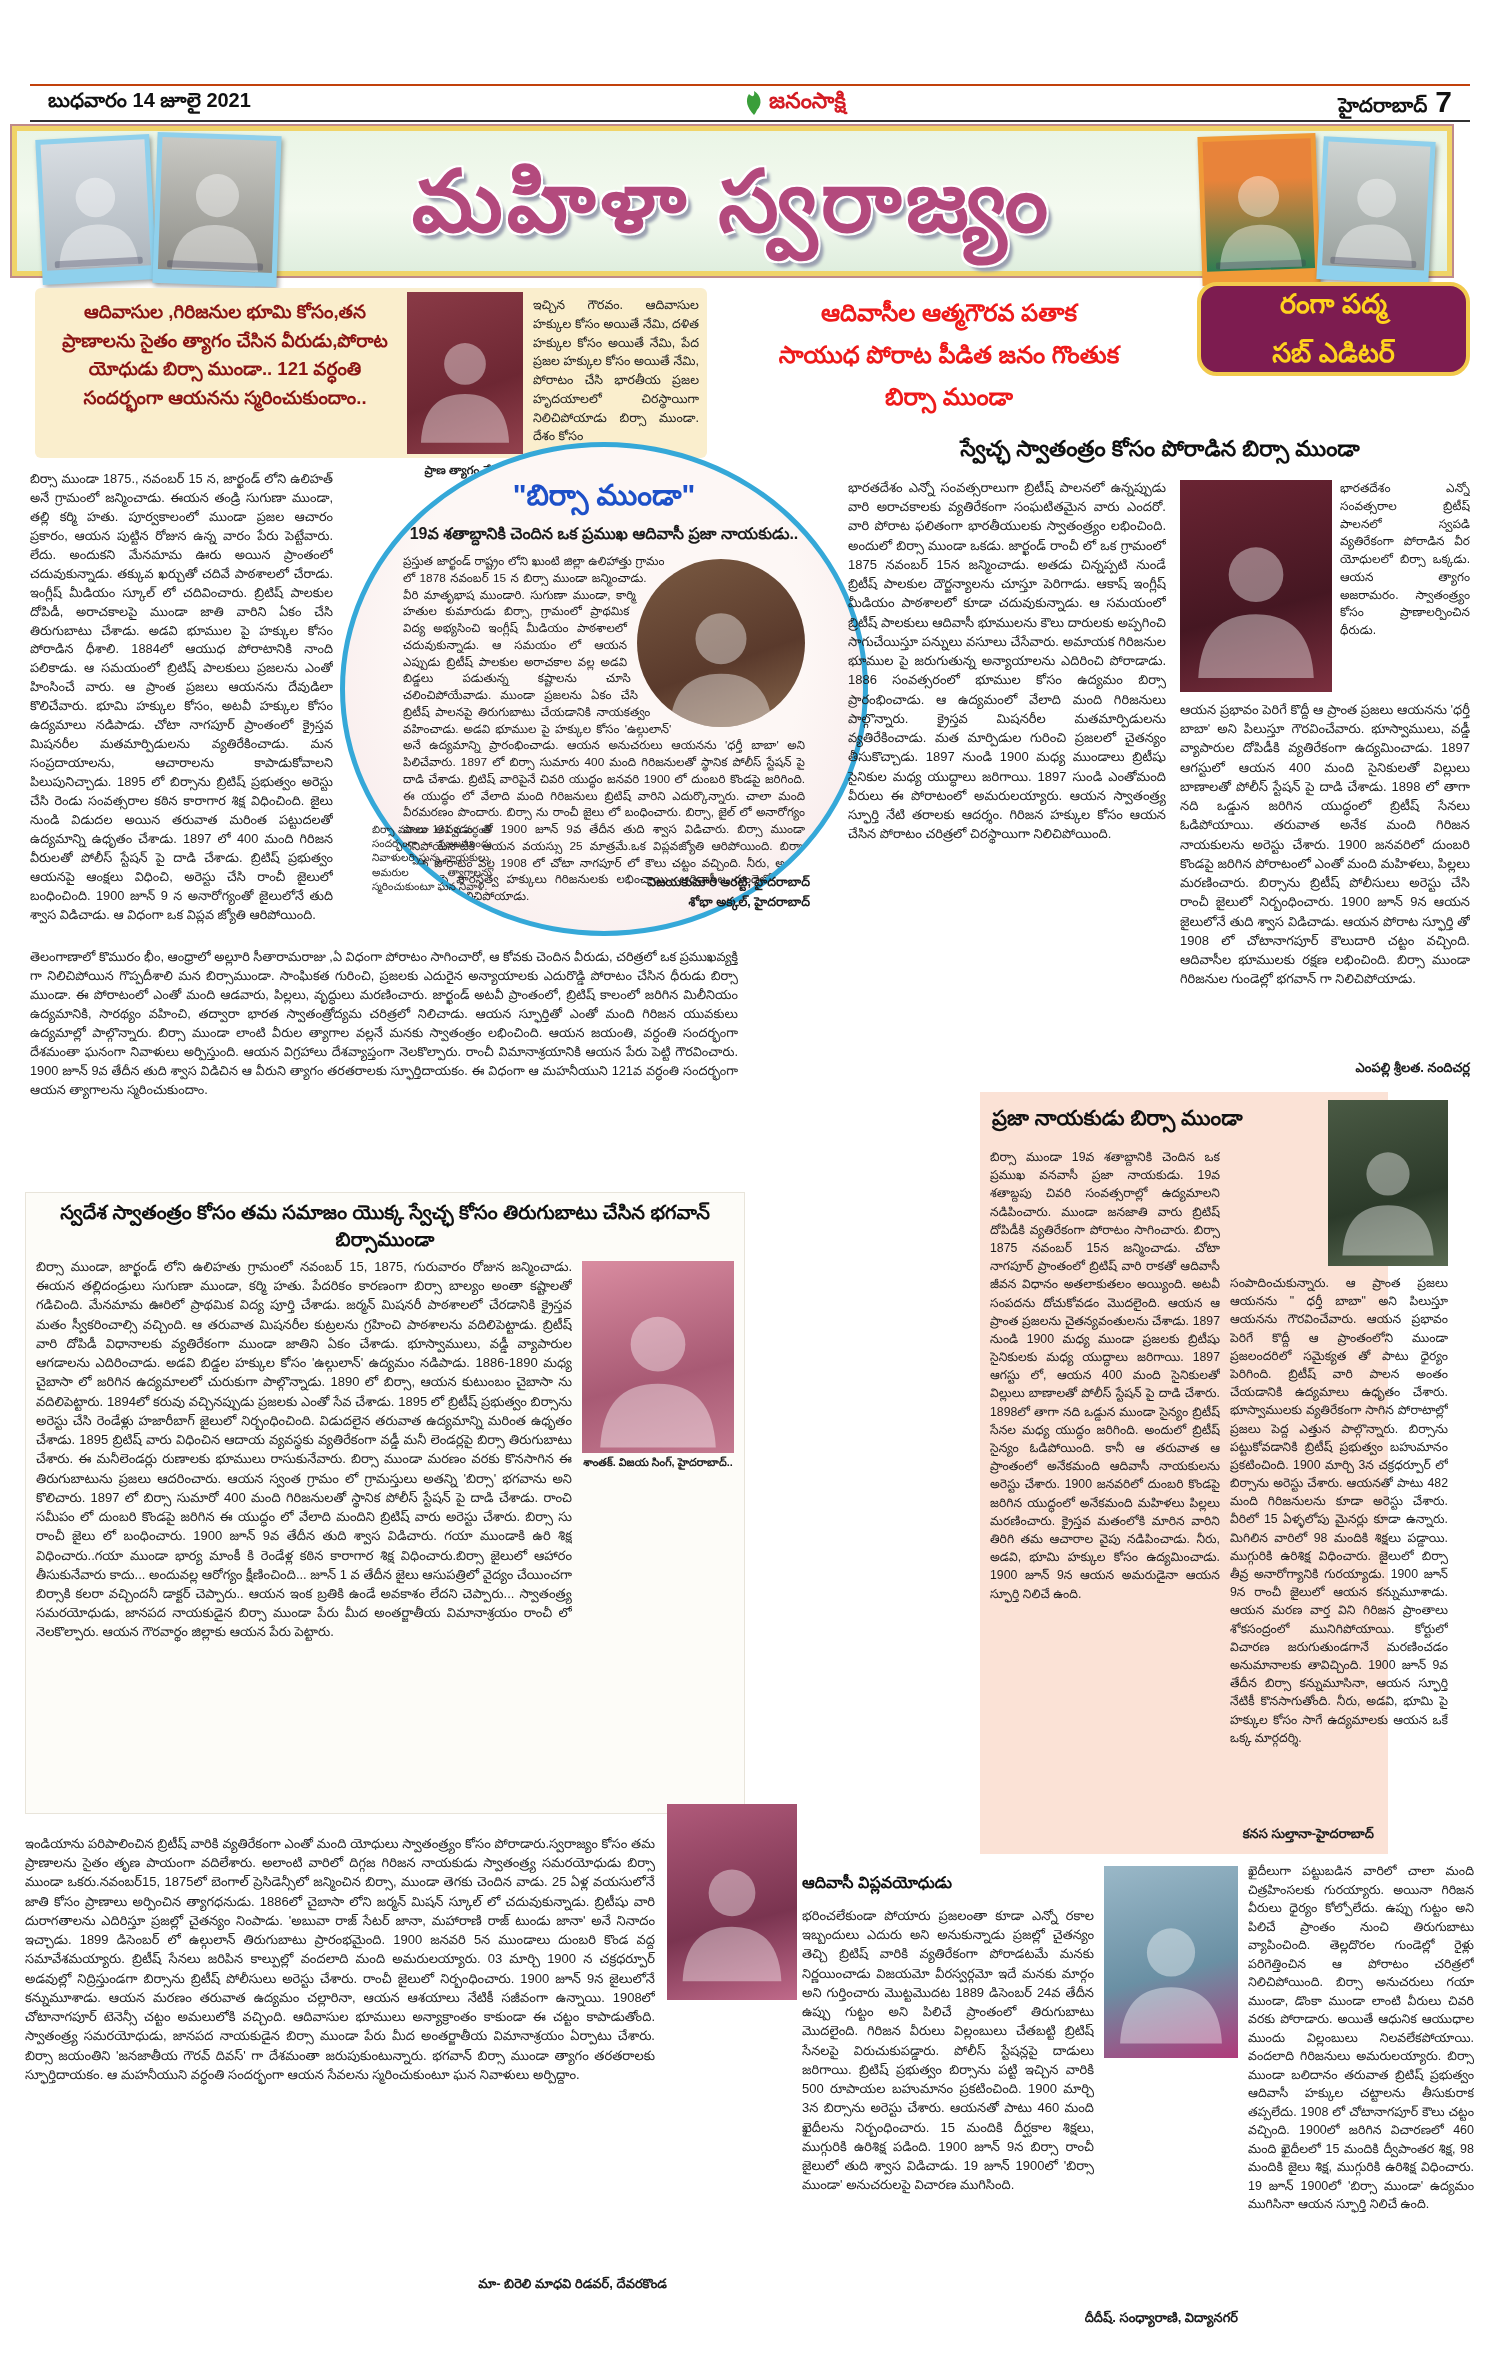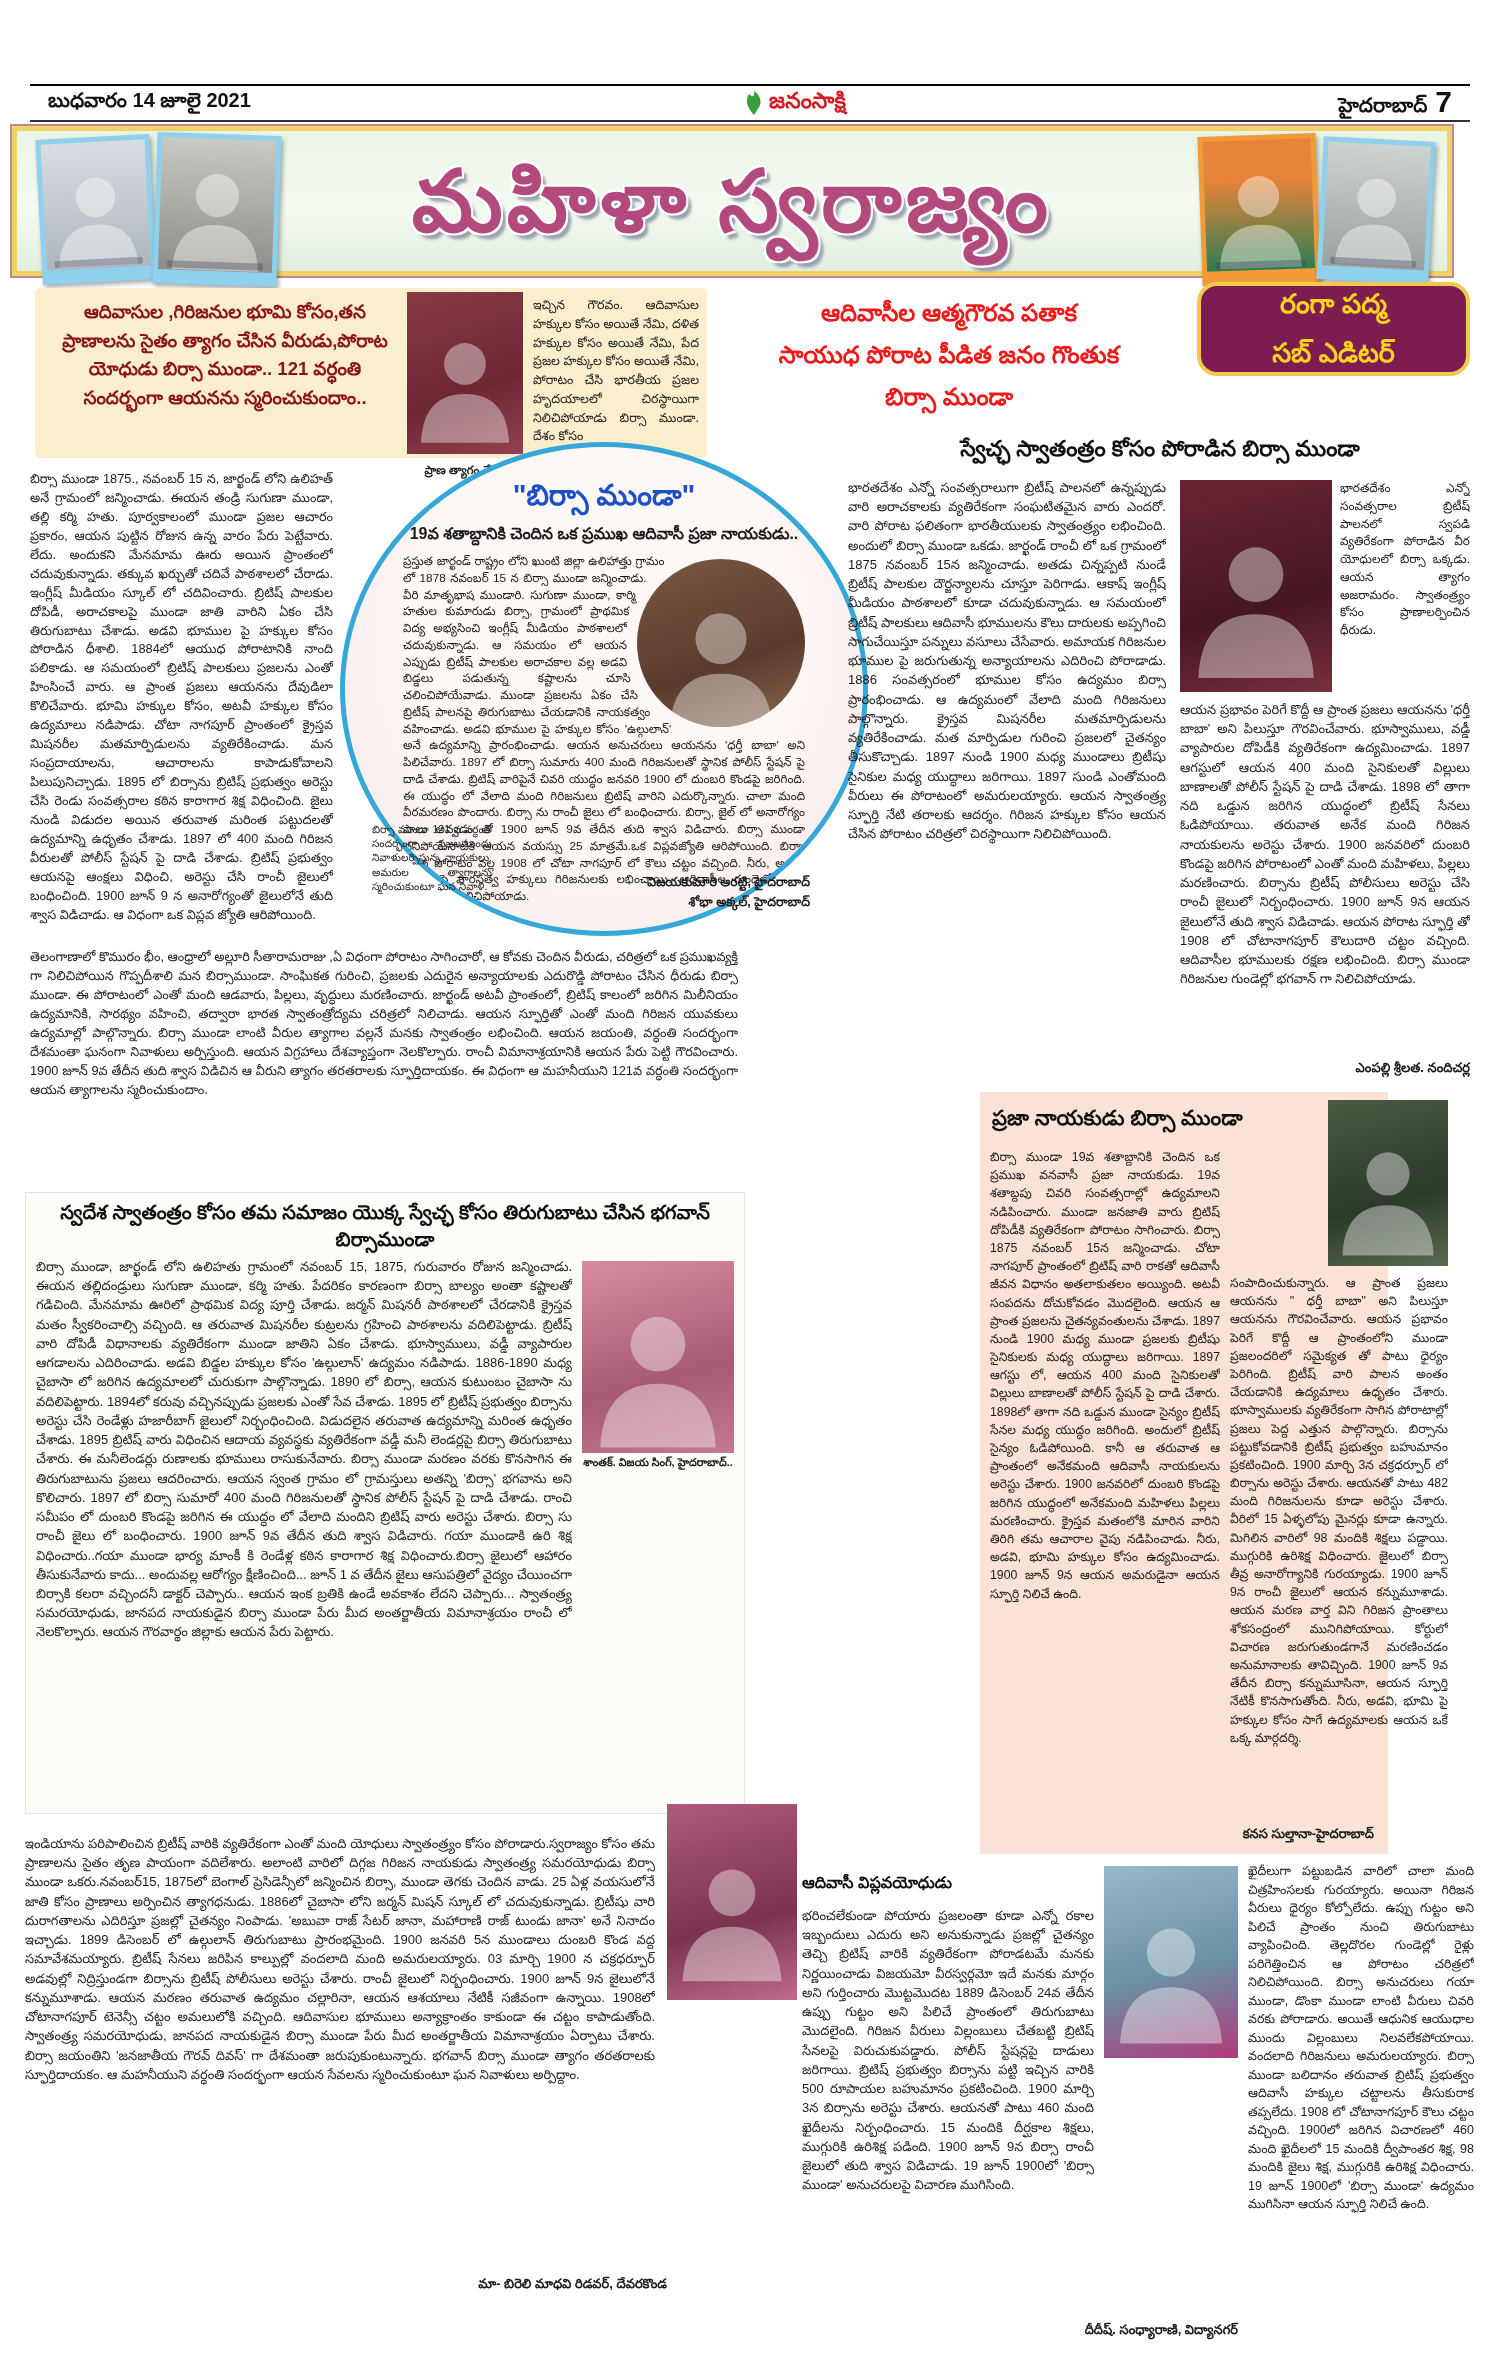--- a/index.html
+++ b/index.html
@@ -1,20 +1,20 @@
 <!DOCTYPE html>
 <html><head>
 <meta charset="utf-8">
 <style>
   html,body{margin:0;padding:0;}
   body{width:1500px;height:2357px;position:relative;background:#ffffff;
        font-family:"Liberation Sans","DejaVu Sans",sans-serif;color:#1a1a1a;overflow:hidden;}
   .abs{position:absolute;}
   
-  .header-bar{left:30px;top:84px;width:1440px;height:38px;border-top:2px solid #000000;border-bottom:2px solid #333;
+  .header-bar{left:30px;top:84px;width:1440px;height:38px;border-top:2px solid #c2410c;border-bottom:2px solid #333;
               display:flex;align-items:center;justify-content:space-between;padding:0 18px;box-sizing:border-box;}
   .header-date{font-size:20px;font-weight:bold;color:#111;}
   .logo{display:flex;align-items:center;gap:4px;}
   .logo-text{font-size:22px;font-weight:bold;color:#d41c24;text-align:right;}
   .header-city{font-size:20px;font-weight:bold;color:#111;display:flex;align-items:baseline;gap:8px;}
   .page-no{font-size:30px;font-weight:bold;}
   
   .banner{left:12px;top:126px;width:1440px;height:150px;background:linear-gradient(180deg,#eaf5e6,#f4faf0 55%,#dfeede);
           border:5px solid #f0d468;outline:2px solid #c08a8a;box-sizing:border-box;}
   .banner-title{width:100%;text-align:center;font-size:86px;font-weight:bold;color:#b34a7d;line-height:140px;
@@ -218,16 +218,16 @@
 
 <div class="abs" style="left:802px;top:1866px;width:436px;height:491px;">
   <div class="ph" style="float:right;position:relative;width:134px;height:192px;margin:0 0 8px 10px;background:linear-gradient(165deg,#9ab8c8,#6a90a4 55%,#b03a7a);">
     <svg viewBox="0 0 100 100">
         <circle cx="50" cy="32" r="18"></circle>
         <path d="M12 100 Q14 58 50 58 Q86 58 88 100 Z"></path>
       </svg>
   </div>
   <div class="col-headline" style="font-size:16px;margin:8px 16px 10px 0;">ఆదివాసీ విప్లవయోధుడు</div>
   <div class="btxt" style="height:400px;">భరించలేకుండా పోయారు ప్రజలంతా కూడా ఎన్నో రకాల ఇబ్బందులు ఎదురు అని అనుకున్నాడు ప్రజల్లో చైతన్యం తెచ్చి బ్రిటిష్ వారికి వ్యతిరేకంగా పోరాడటమే మనకు నిర్ణయించాడు విజయమో వీరస్వర్గమో ఇదే మనకు మార్గం అని గుర్తించారు మొట్టమొదట 1889 డిసెంబర్ 24వ తేదీన ఉప్పు గుట్టం అని పిలిచే ప్రాంతంలో తిరుగుబాటు మొదలైంది. గిరిజన వీరులు విల్లంబులు చేతబట్టి బ్రిటిష్ సేనలపై విరుచుకుపడ్డారు. పోలీస్ స్టేషన్లపై దాడులు జరిగాయి. బ్రిటిష్ ప్రభుత్వం బిర్సాను పట్టి ఇచ్చిన వారికి 500 రూపాయల బహుమానం ప్రకటించింది. 1900 మార్చి 3న బిర్సాను అరెస్టు చేశారు. ఆయనతో పాటు 460 మంది ఖైదీలను నిర్బంధించారు. 15 మందికి దీర్ఘకాల శిక్షలు, ముగ్గురికి ఉరిశిక్ష పడింది. 1900 జూన్ 9న బిర్సా రాంచీ జైలులో తుది శ్వాస విడిచాడు. 19 జూన్ 1900లో 'బిర్సా ముండా' అనుచరులపై విచారణ ముగిసింది.</div>
-  <div class="byline" style="margin-top:16px;">దీదీష్. సంధ్యారాణి, విద్యానగర్</div>
+  <div class="byline" style="margin-top:4px;">దీదీష్. సంధ్యారాణి, విద్యానగర్</div>
 </div>
 
 <div class="abs btxt" style="left:1248px;top:1862px;width:226px;height:492px;font-size:12.5px;">ఖైదీలుగా పట్టుబడిన వారిలో చాలా మంది చిత్రహింసలకు గురయ్యారు. అయినా గిరిజన వీరులు ధైర్యం కోల్పోలేదు. ఉప్పు గుట్టం అని పిలిచే ప్రాంతం నుంచి తిరుగుబాటు వ్యాపించింది. తెల్లదొరల గుండెల్లో రైళ్లు పరిగెత్తించిన ఆ పోరాటం చరిత్రలో నిలిచిపోయింది. బిర్సా అనుచరులు గయా ముండా, డొంకా ముండా లాంటి వీరులు చివరి వరకు పోరాడారు. అయితే ఆధునిక ఆయుధాల ముందు విల్లంబులు నిలవలేకపోయాయి. వందలాది గిరిజనులు అమరులయ్యారు. బిర్సా ముండా బలిదానం తరువాత బ్రిటిష్ ప్రభుత్వం ఆదివాసీ హక్కుల చట్టాలను తీసుకురాక తప్పలేదు. 1908 లో చోటానాగపూర్ కౌలు చట్టం వచ్చింది. 1900లో జరిగిన విచారణలో 460 మంది ఖైదీలలో 15 మందికి ద్వీపాంతర శిక్ష, 98 మందికి జైలు శిక్ష, ముగ్గురికి ఉరిశిక్ష విధించారు. 19 జూన్ 1900లో 'బిర్సా ముండా' ఉద్యమం ముగిసినా ఆయన స్ఫూర్తి నిలిచే ఉంది.</div>
 
 </body></html>

